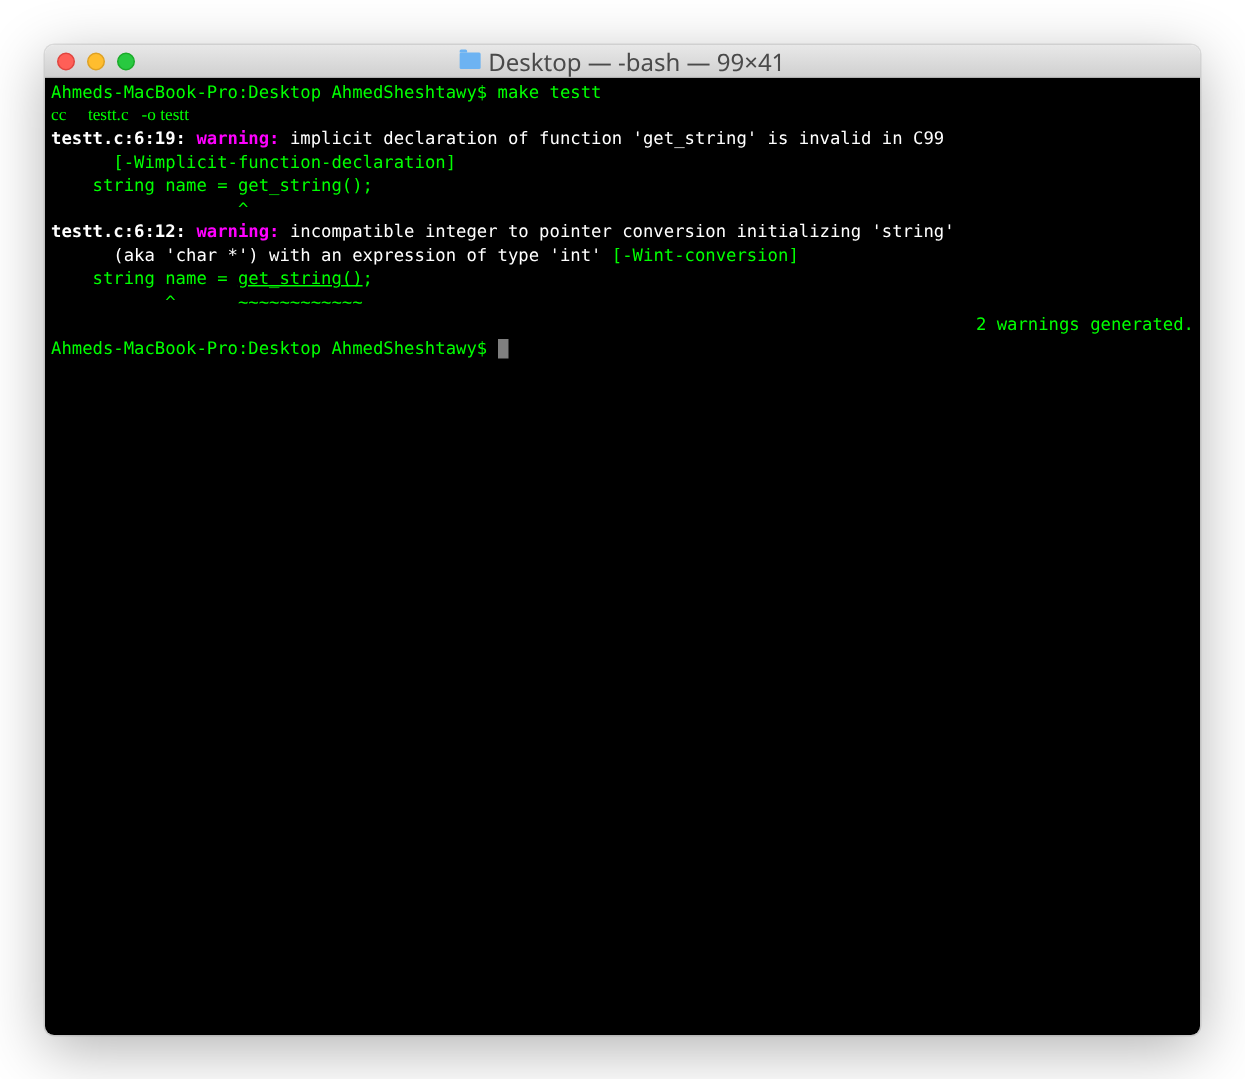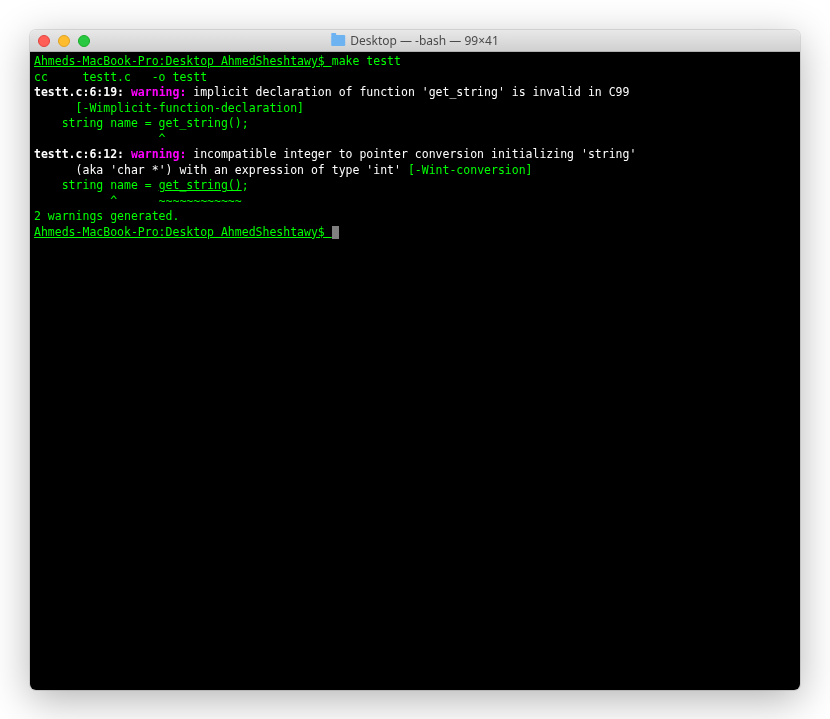--- a/index.html
+++ b/index.html
@@ -46,21 +46,21 @@
     .tl-close { background: #ff5f57; border: 0.5px solid #e0443e; }
     .tl-min { background: #ffbd2e; border: 0.5px solid #dea123; }
     .tl-max { background: #28c940; border: 0.5px solid #1aab29; }
     .title-center {
       position: absolute;
       left: 50%;
       transform: translateX(-50%);
       display: flex;
       align-items: center;
       gap: 5px;
-      font-size: 12px;
+      font-size: 16px;
       color: #4a4a4a;
     }
     .folder-icon {
       width: 14px;
       height: 11px;
       background: #6db3f2;
       border-radius: 1px;
       position: relative;
     }
     .folder-icon::before {
@@ -78,31 +78,31 @@
       background: #000000;
       padding: 2px 4px;
       font-family: "Menlo", "Monaco", "Consolas", monospace;
       font-size: 11.5px;
       line-height: 1.35;
       color: #00ff00;
       overflow: hidden;
       white-space: pre;
     }
     .line { white-space: pre; }
-    .prompt { color: #00ff00; text-decoration: underline; }
+    .prompt { color: #00ff00; }
     .cmd { color: #00ff00; }
-    .cc-line { color: #00ff00; }
+    .cc-line { color: #00ff00; font-family: Liberation Serif, serif; }
     .file-loc { color: #ffffff; font-weight: bold; margin-top: 36px; }
     .warn-label { color: #ff00ff; font-weight: bold; margin-top: 32px; }
     .warn-msg { color: #ffffff; font-weight: normal; }
     .flag { color: #00ff00; font-weight: normal; }
     .code-line { color: #00ff00; }
     .underline { text-decoration: underline; text-decoration-color: #00ff00; margin-top: 20px; }
     .caret { color: #00ff00; }
-    .summary { color: #00ff00; }
+    .summary { color: #00ff00; text-align: right; }
     .cursor {
       display: inline-block;
       width: 7px;
       height: 13px;
       background: #7f7f7f;
       vertical-align: text-bottom;
     }
   </style>
 </head>
 <body>

